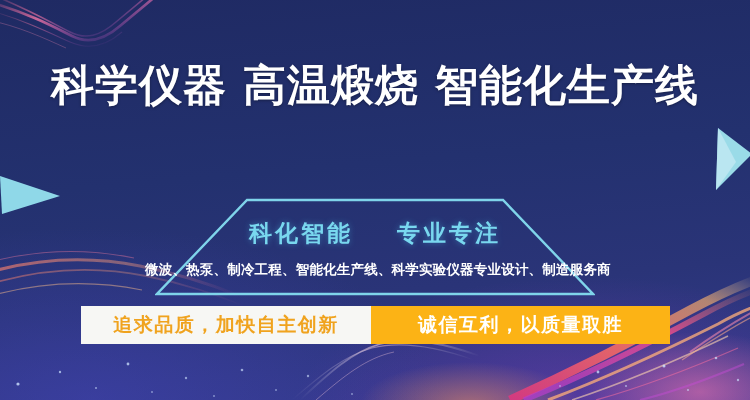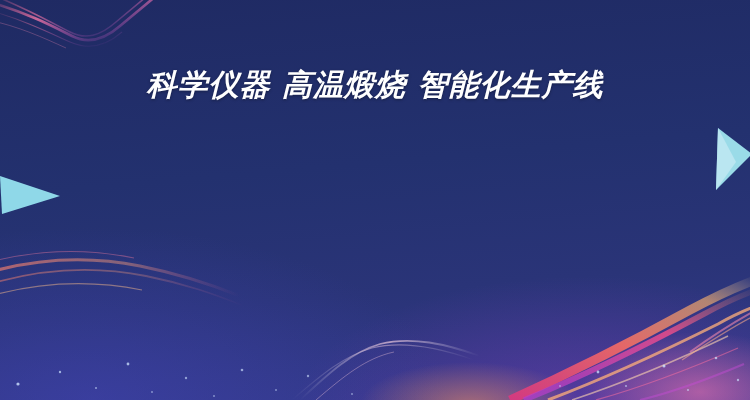--- a/index.html
+++ b/index.html
@@ -24,21 +24,21 @@
   .fx-bg { position:absolute; inset:0; pointer-events:none; }
 
   
   .headline {
     position:absolute; left:0; top:60px; width:750px;
     text-align:center; color:#ffffff;
     font-weight:bold; letter-spacing:2px;
     text-shadow:0 1px 3px rgba(0,0,0,.35);
   }
   .headline .ln { display:block; font-size:43px; line-height:48px; white-space:pre; }
-  .headline .ln2 { font-size:30px; line-height:50px; letter-spacing:1px;font-style:italic; }
+  .headline .ln2 { font-size:43px; line-height:50px; letter-spacing:1px; }
 
   
   .trapwrap { position:absolute; left:155px; top:198px; width:440px; height:100px; }
   .trap-svg { position:absolute; left:0; top:0; }
   .slogan {
     position:absolute; left:0; top:20px; width:440px;
     text-align:center; color:#79d8ef; font-size:23px; font-weight:bold;
     letter-spacing:3px; white-space:pre;
     text-shadow:0 0 6px rgba(80,200,240,.45);
   }
@@ -170,15 +170,26 @@
 
   <svg class="streak" style="left:706px; top:128px;" width="48" height="64">
     <polygon points="12,0 46,26 10,62" fill="#9adbe8"></polygon>
     <polygon points="12,0 30,34 10,62" fill="#bfe8f2" opacity=".85"></polygon>
   </svg>
 
   <div class="headline">
     <span class="ln ln2">科学仪器 高温煅烧 智能化生产线</span>
   </div>
 
+  <div class="trapwrap">
+    <svg class="trap-svg" width="440" height="100" viewBox="0 0 440 100">
+      <polygon points="92,2 348,2 438,96 2,96" fill="none" stroke="#7fd4ea" stroke-width="2.4"></polygon>
+    </svg>
+    <div class="slogan">科化智能    专业专注</div>
+    <div class="subline">微波、热泵、制冷工程、智能化生产线、科学实验仪器专业设计、制造服务商</div>
+  </div>
 
+  <div class="bars">
+    <div class="bar-white">追求品质，加快自主创新</div>
+    <div class="bar-orange">诚信互利，以质量取胜</div>
+  </div>
 
 </div>
 
 </body></html>

